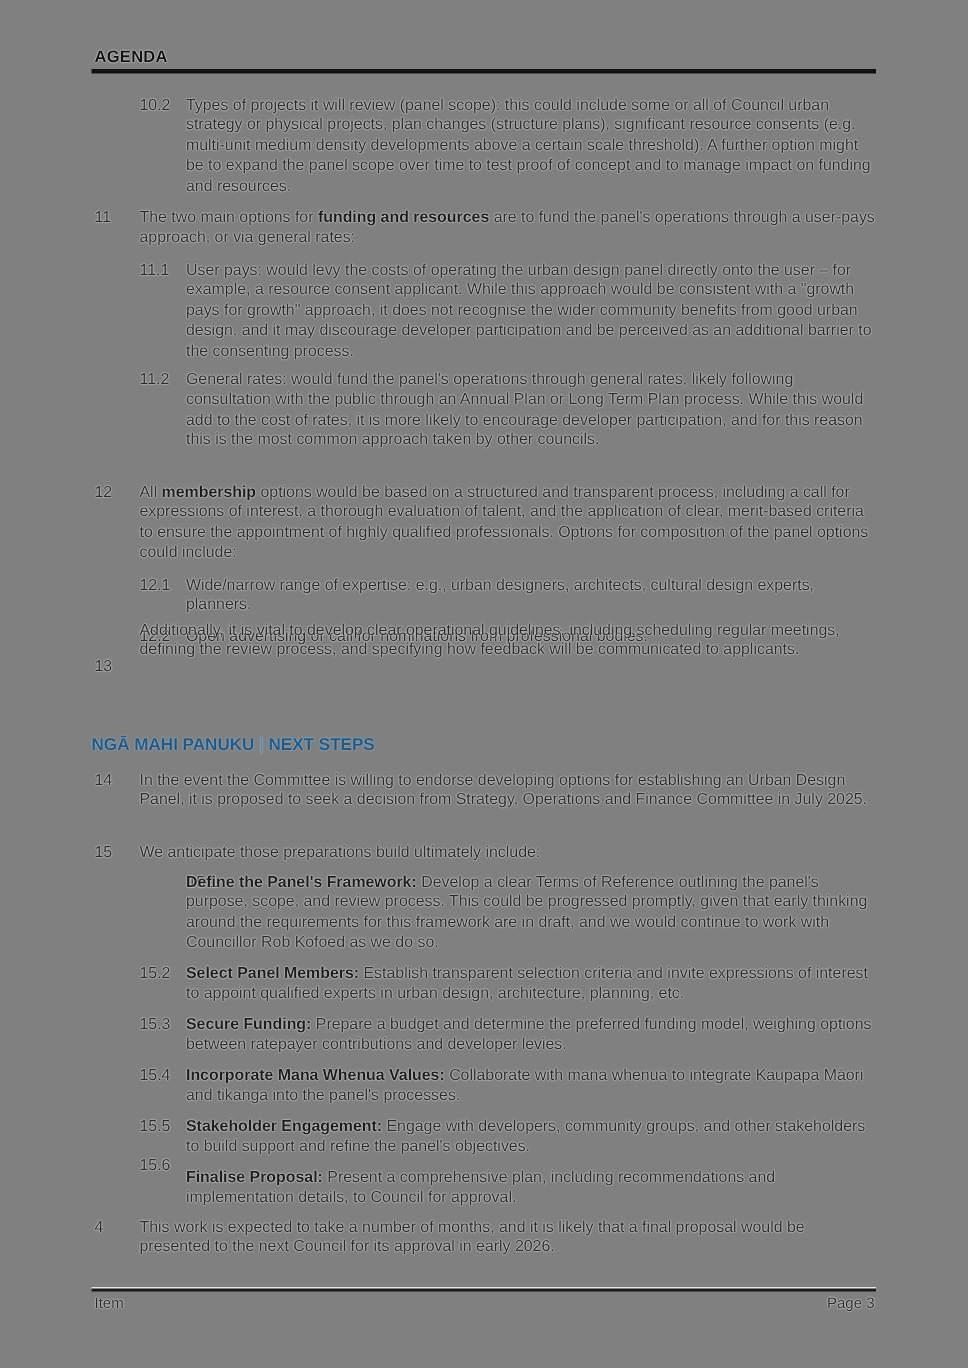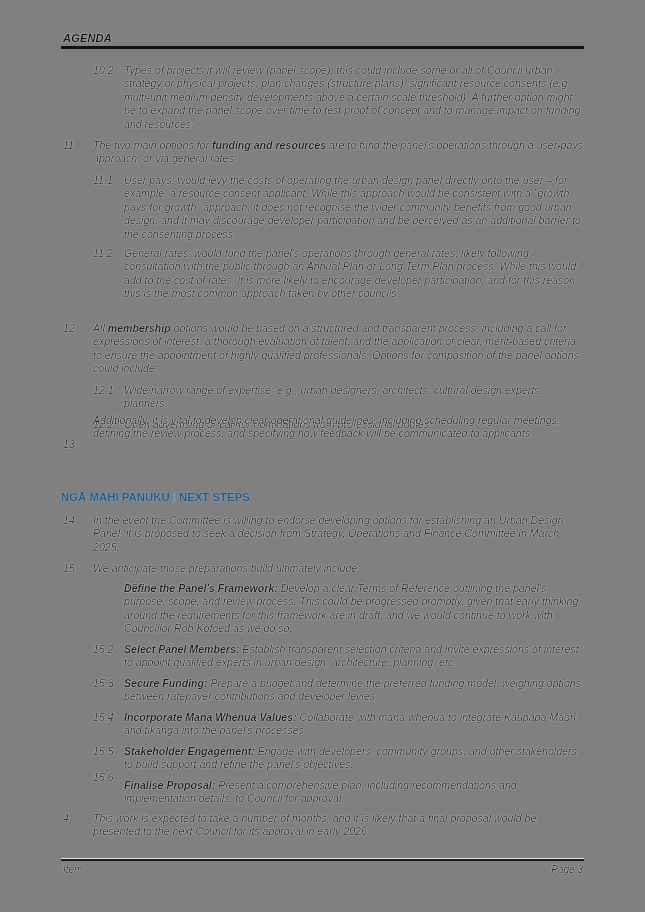--- a/index.html
+++ b/index.html
@@ -4,21 +4,21 @@
   <style>
     html, body { margin: 0; padding: 0; }
     body {
       width: 645px; height: 912px; overflow: hidden;
       background: #808080;
       font-family: "Liberation Sans", sans-serif;
       color: #2a2a2a;
       position: relative;
     }
     .page { position: absolute; left: 0; top: 0; width: 645px; height: 912px; }
-    .txt { text-shadow: 0 0 1px #e8e8e8, 0 0 1px #e8e8e8; font-style: italic; }
+    .txt { text-shadow: 0 0 1px #e8e8e8, 0 0 1px #e8e8e8; }
     .header-title {
       position: absolute; left: 63px; top: 32px;
       font-size: 11px; font-weight: bold; color: #111; letter-spacing: 0.2px;
     }
     .header-rule {
       position: absolute; left: 61px; top: 46px; width: 523px; height: 3px; background: #111;
     }
     .para {
       position: absolute; font-size: 10.6px; line-height: 13.4px;
     }
@@ -64,21 +64,21 @@
     </div>
 
   <div class="section-heading">
     <span>NGĀ MAHI PANUKU</span>
     <span class="sep">|</span>
     <span>NEXT STEPS</span>
   </div>
 
   <div id="block2">
       <div class="num txt" style="left: 63px; top: 514px;">14</div>
-      <div class="para txt" style="left: 93px; width: 492px; top: 514px;"><span>In the event the Committee is willing to endorse developing options for establishing an Urban Design Panel, it is proposed to seek a decision from Strategy, Operations and Finance Committee in March 2025.</span></div>
+      <div class="para txt" style="left: 93px; width: 492px; top: 514px;"><span>In the event the Committee is willing to endorse developing options for establishing an Urban Design Panel, it is proposed to seek a decision from Strategy, Operations and Finance Committee in July 2025.</span></div>
       <div class="num txt" style="left: 63px; top: 562px;">15</div>
       <div class="para txt" style="left: 93px; width: 492px; top: 562px;"><span>We anticipate those preparations build ultimately include:</span></div>
       <div class="num txt" style="left: 93px; top: 582px; margin-left: 32px;">15.1</div>
       <div class="para txt" style="left: 124px; width: 460px; top: 582px;"><b>Define the Panel's Framework:</b><span> Develop a clear Terms of Reference outlining the panel's purpose, scope, and review process. This could be progressed promptly, given that early thinking around the requirements for this framework are in draft, and we would continue to work with Councillor Rob Kofoed as we do so.</span></div>
       <div class="num txt" style="left: 93px; top: 643px;">15.2</div>
       <div class="para txt" style="left: 124px; width: 460px; top: 643px;"><b>Select Panel Members:</b><span> Establish transparent selection criteria and invite expressions of interest to appoint qualified experts in urban design, architecture, planning, etc.</span></div>
       <div class="num txt" style="left: 93px; top: 677px;">15.3</div>
       <div class="para txt" style="left: 124px; width: 460px; top: 677px;"><b>Secure Funding:</b><span> Prepare a budget and determine the preferred funding model, weighing options between ratepayer contributions and developer levies.</span></div>
       <div class="num txt" style="left: 93px; top: 711px;">15.4</div>
       <div class="para txt" style="left: 124px; width: 460px; top: 711px;"><b>Incorporate Mana Whenua Values:</b><span> Collaborate with mana whenua to integrate Kaupapa Māori and tikanga into the panel's processes.</span></div>

